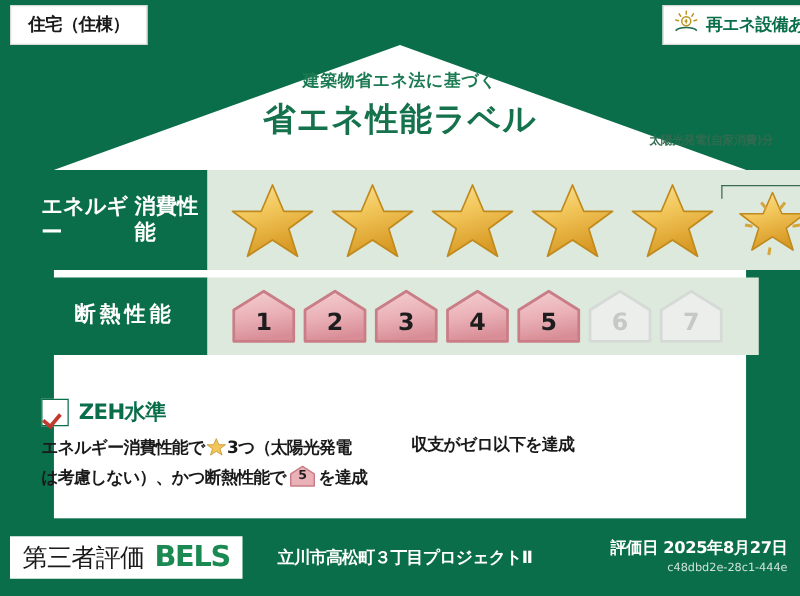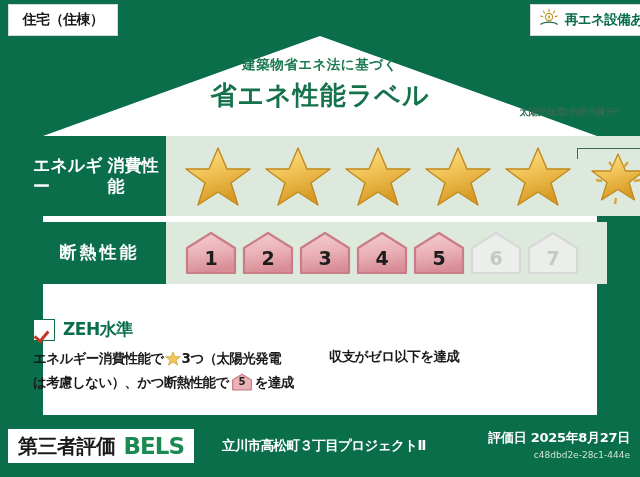--- a/index.html
+++ b/index.html
@@ -115,21 +115,21 @@
   .inline-house .n{position:absolute;left:0;right:0;bottom:1px;text-align:center;font-size:10px;font-weight:bold;color:#1d1d1d;}
   .zehm-logo{display:inline-flex;align-items:flex-end;gap:2px;margin-left:2px;vertical-align:-6px;}
   .zehm-cap{font-size:6px;color:#3b7a57;font-weight:bold;letter-spacing:-0.3px;}
 
   
   .footer{position:absolute;left:0;bottom:0;width:640px;height:62px;background:#0a6e4a;z-index:5;}
   .bels-box{
     position:absolute;left:8px;top:14px;height:34px;background:#ffffff;
     display:flex;align-items:center;gap:8px;padding:0 10px;
   }
-  .bels-jp{font-size:20px;font-weight:bold;color:#1a1a1a;letter-spacing:-0.5px;}
+  .bels-jp{font-size:20px;font-weight:normal;color:#1a1a1a;letter-spacing:-0.5px;}
   .bels-en{font-size:23px;font-weight:bold;color:#1b8a52;letter-spacing:-1px;}
   .proj-name{
     position:absolute;left:222px;top:22px;font-size:13.5px;color:#ffffff;
     font-weight:bold;letter-spacing:-0.6px;
   }
   .eval-wrap{position:absolute;right:10px;top:14px;text-align:right;}
   .eval-date{font-size:13px;color:#ffffff;font-weight:bold;letter-spacing:-0.3px;}
   .eval-id{font-size:9px;color:#cfe3d8;margin-top:3px;letter-spacing:0px;
     font-family:"DejaVu Sans","Liberation Sans",sans-serif;}
 </style>

